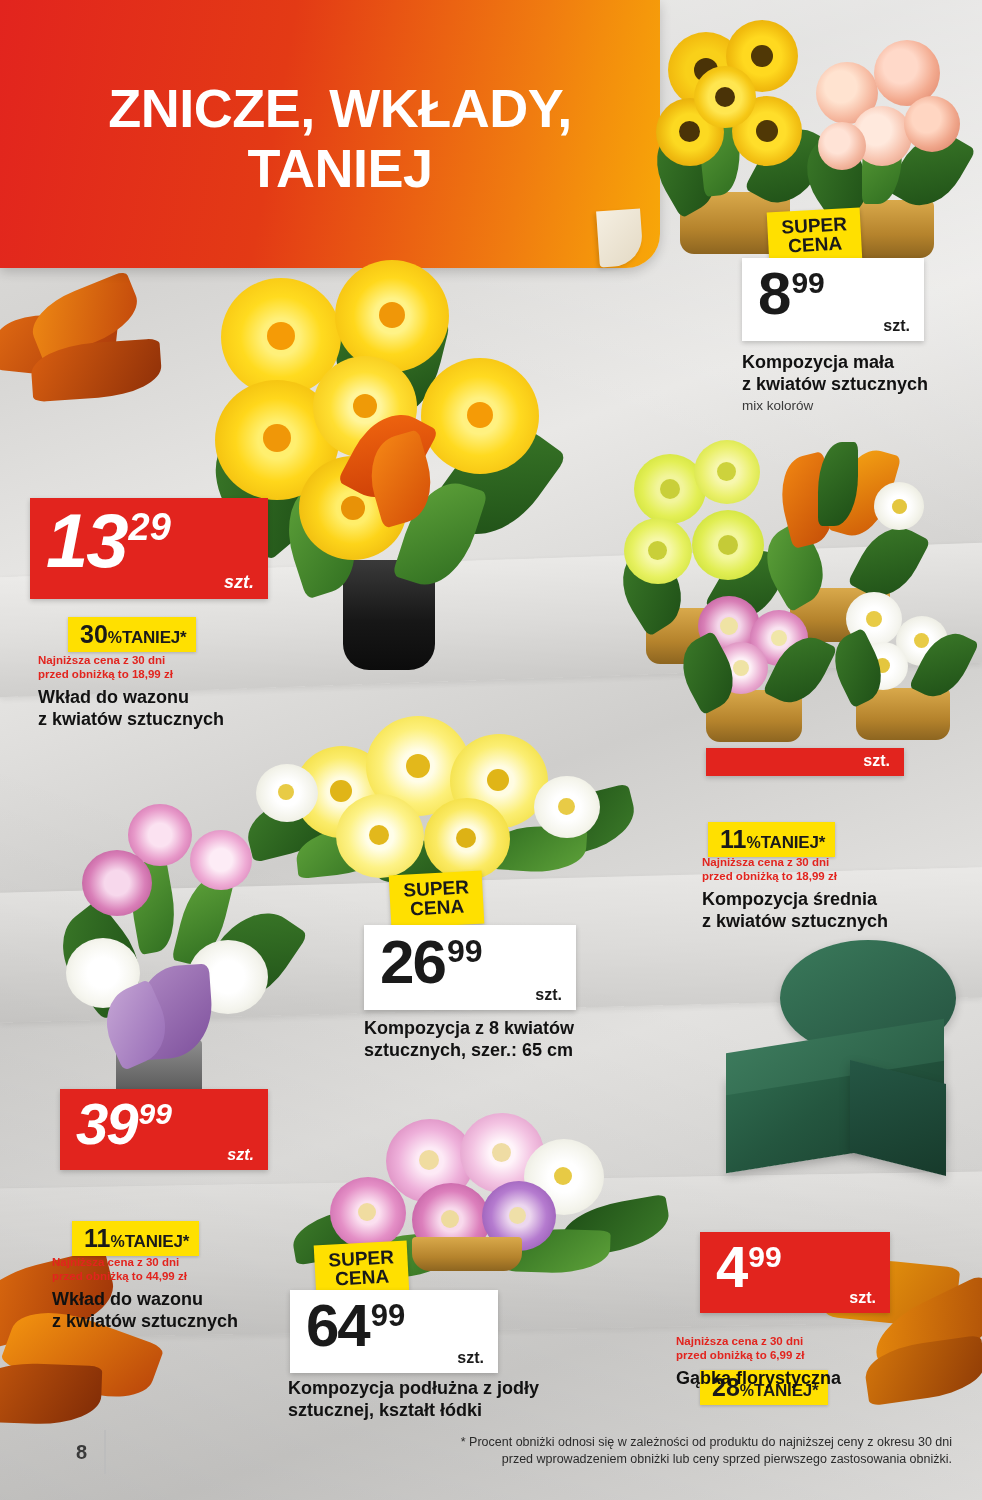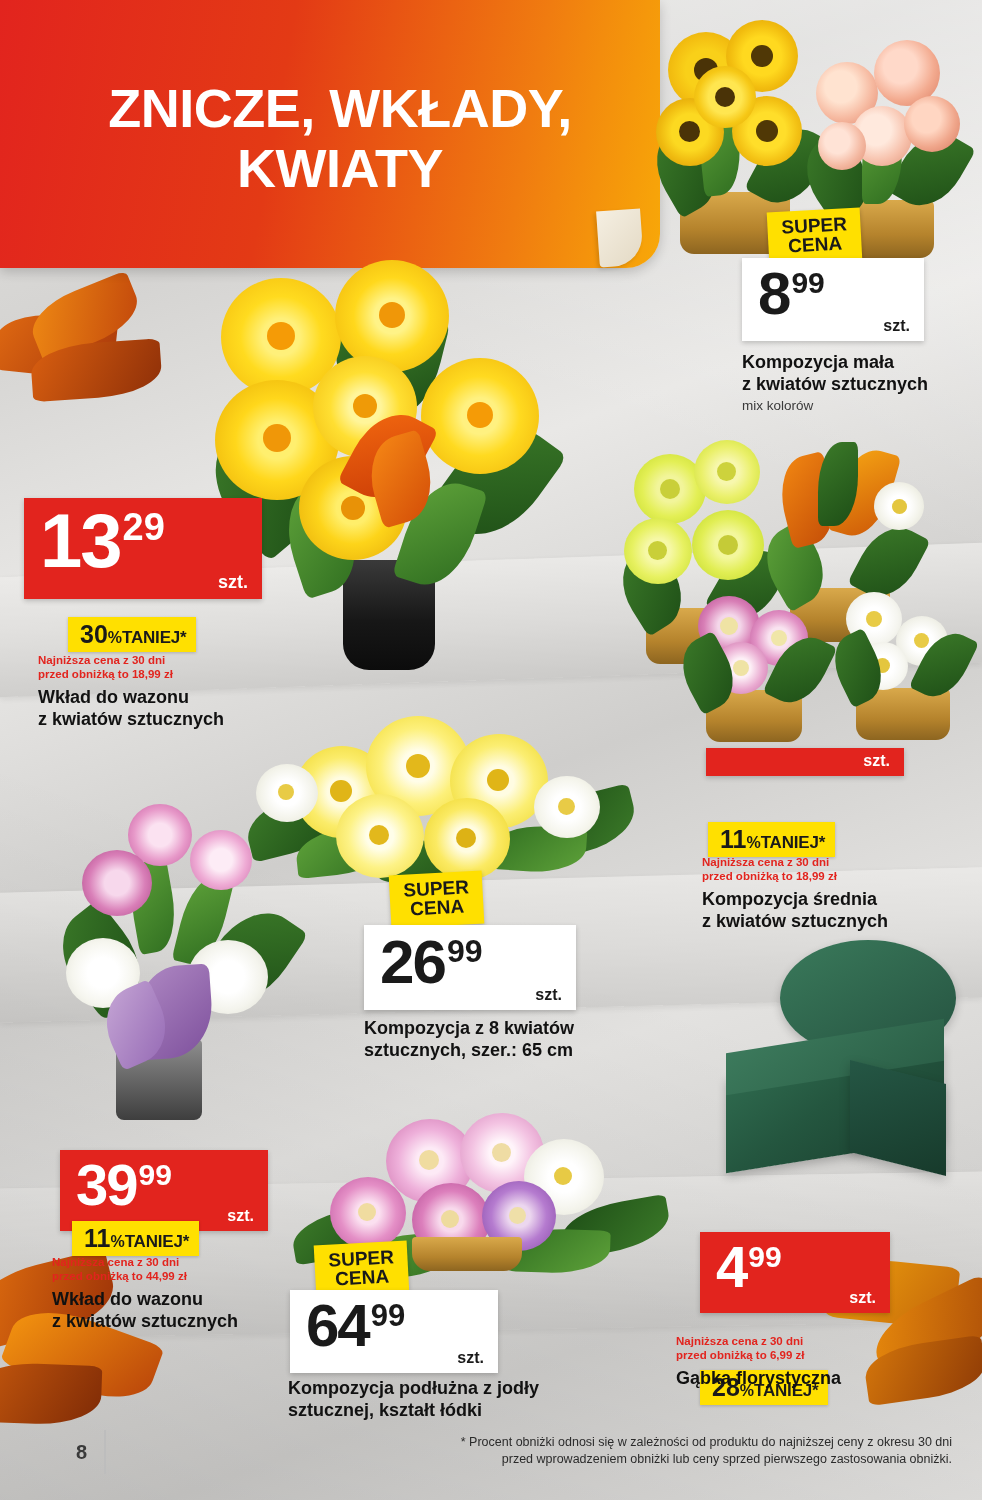--- a/index.html
+++ b/index.html
@@ -272,21 +272,21 @@
   <div class="lobe" style="left:10px; top:140px; width:130px; height:60px; background:linear-gradient(120deg,#c85a0d,#7e2a06); transform:rotate(-6deg);"></div>
 </div>
 <div class="autumn" style="left:830px; top:1235px; width:175px; height:175px; transform:rotate(-18deg);">
   <div class="lobe" style="left:8px; top:20px; width:130px; height:62px; background:linear-gradient(120deg,#f0a30d,#c2650a); transform:rotate(24deg);"></div>
   <div class="lobe" style="left:38px; top:70px; width:130px; height:62px; background:linear-gradient(120deg,#e88a0c,#a94b08); transform:rotate(-8deg);"></div>
   <div class="lobe" style="left:20px; top:108px; width:120px; height:55px; background:linear-gradient(120deg,#d4760b,#8e3a06); transform:rotate(10deg);"></div>
 </div>
 
 <div class="header-banner">
   <div class="header-title">ZNICZE, WKŁADY,
-KWIATY</div>
+TANIEJ</div>
 </div>
 <div class="corner-curl"></div>
 
 <div class="prod" style="left:640px; top:10px; width:340px; height:270px;">
 
   <div class="pot gold" style="left:40px; top:182px; width:110px; height:62px;"></div>
   <div class="leaf dark" style="left:18px; top:120px; width:56px; height:80px; transform:rotate(-30deg);"></div>
   <div class="leaf dark" style="left:120px; top:115px; width:58px; height:82px; transform:rotate(28deg);"></div>
   <div class="leaf" style="left:60px; top:95px; width:40px; height:90px; transform:rotate(-6deg);"></div>
   <div class="flower" style="left:28px; top:22px; width:76px; height:76px;">
@@ -378,21 +378,21 @@
   </div>
   <div class="flower" style="left:114px; top:196px; width:108px; height:104px;">
     <div class="petal" style="left:0;top:0;width:108px;height:104px;background:radial-gradient(circle at 50% 50%, #ffee6a 0 22%, #fdd41a 48%, #e4a907 100%);"></div>
     <div class="center" style="left:42px; top:40px; width:24px; height:24px; background:#e89207;"></div>
   </div>
 
   <div class="leaf" style="left:170px; top:150px; width:66px; height:92px; transform:rotate(28deg); background:linear-gradient(140deg,#f46a10,#c93a06);"></div>
   <div class="leaf" style="left:186px; top:176px; width:60px; height:86px; transform:rotate(-16deg); background:linear-gradient(140deg,#f88b16,#d14a07);"></div>
 </div>
 
-<div class="tag" style="left:24px; top:498px; width:208px;">
+<div class="tag" style="left:30px; top:498px; width:208px;font-style:italic;">
   <div class="price-row">
     <span class="int" style="font-size:76px;">13</span>
     <span class="frac" style="font-size:38px;">29</span>
   </div>
   <div class="unit" style="font-size:18px;">szt.</div>
 </div>
 <div class="discount" style="left:68px; top:617px;">
   <span class="pct">30</span><span class="pctsign">%</span><span class="word">TANIEJ*</span>
 </div>
 <div class="desc" style="left:38px; top:653px; width:230px;">
@@ -550,21 +550,21 @@
   <div class="flower" style="left:26px; top:148px; width:74px; height:70px;">
     <div class="petal" style="left:0;top:0;width:74px;height:70px;background:radial-gradient(circle at 50% 50%, #ffffff 0 30%, #f6f6ef 60%, #e0e0d4 100%);"></div>
   </div>
   <div class="flower" style="left:148px; top:150px; width:80px; height:74px;">
     <div class="petal" style="left:0;top:0;width:80px;height:74px;background:radial-gradient(circle at 50% 50%, #ffffff 0 30%, #f4f4ed 60%, #dcdcd0 100%);"></div>
   </div>
   <div class="leaf" style="left:96px; top:176px; width:76px; height:92px; background:linear-gradient(140deg,#b08ac4,#7d4f9c); transform:rotate(-4deg);"></div>
   <div class="leaf" style="left:66px; top:198px; width:60px; height:74px; background:linear-gradient(140deg,#c7a8d6,#9468b4); transform:rotate(-24deg);"></div>
 </div>
 
-<div class="tag" style="left:60px; top:1150px; width:178px;">
+<div class="tag" style="left:60px; top:1089px; width:178px;font-style:italic;">
   <div class="price-row">
     <span class="int" style="font-size:58px;">39</span>
     <span class="frac" style="font-size:30px;">99</span>
   </div>
   <div class="unit" style="font-size:16px;">szt.</div>
 </div>
 <div class="discount" style="left:72px; top:1221px;">
   <span class="pct">11</span><span class="pctsign">%</span><span class="word">TANIEJ*</span>
 </div>
 <div class="desc" style="left:52px; top:1255px; width:236px;">

